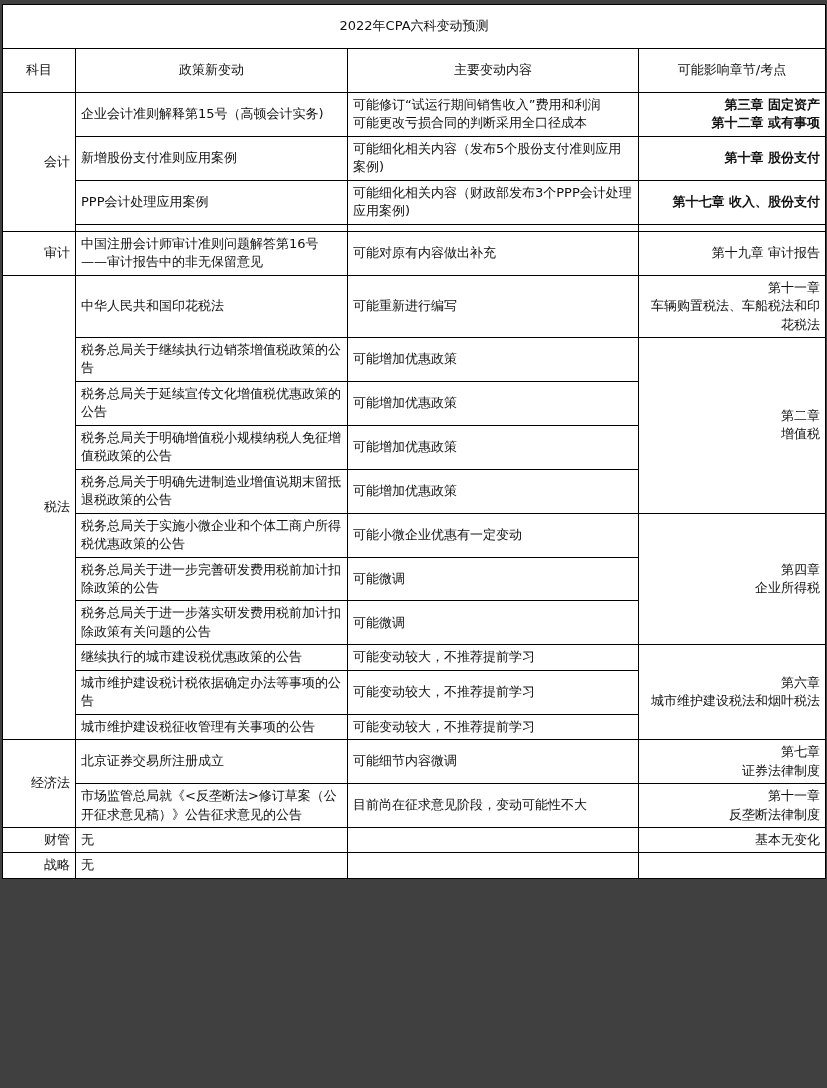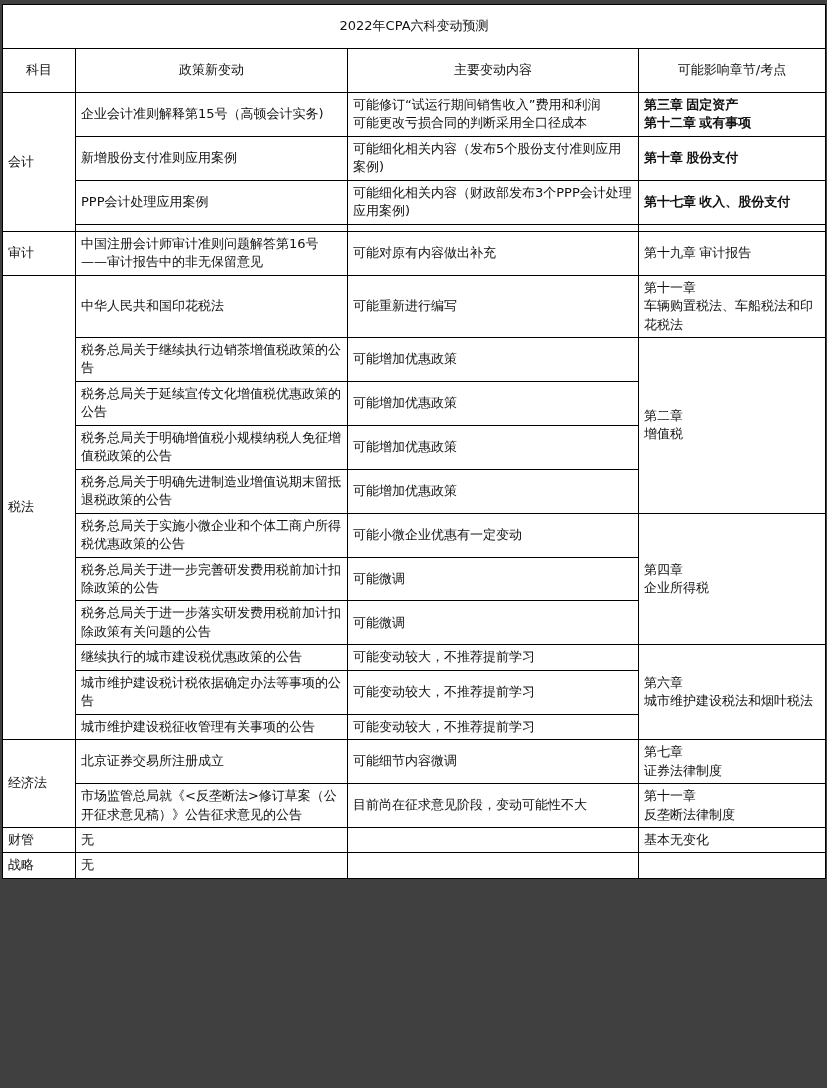--- a/index.html
+++ b/index.html
@@ -52,30 +52,30 @@
     color: #1a1a1a;
   }
   td.header-cell {
     background: #f6cbad;
     text-align: center;
     font-size: 15px;
     height: 44px;
     color: #1a1a1a;
   }
   td.subject-cell {
-    text-align: left;
+    text-align: right;
     font-size: 14px;
     vertical-align: middle;
   }
   td.subj-green { background: #e2efda; }
   td.subj-blue  { background: #dbe5f1; }
 
   td.policy-cell  { text-align: left; }
   td.content-cell { text-align: left; }
-  td.chapter-cell { text-align: left; vertical-align: middle; font-family: Liberation Serif, serif; }
+  td.chapter-cell { text-align: right; vertical-align: middle; }
   td.chapter-cell.bold { font-weight: bold; }
 
   .ln { display: block; }
 
   #watermark {
     position: absolute;
     right: 16px;
     bottom: 16px;
     font-size: 21px;
     color: #9a9a9a;

